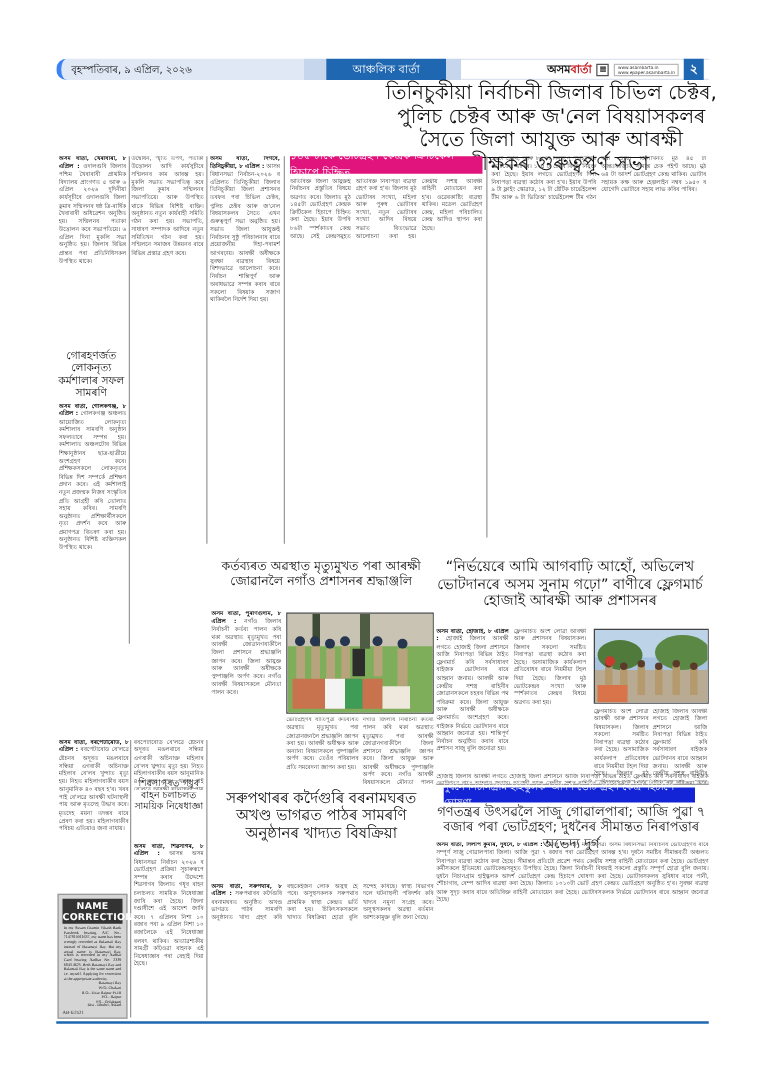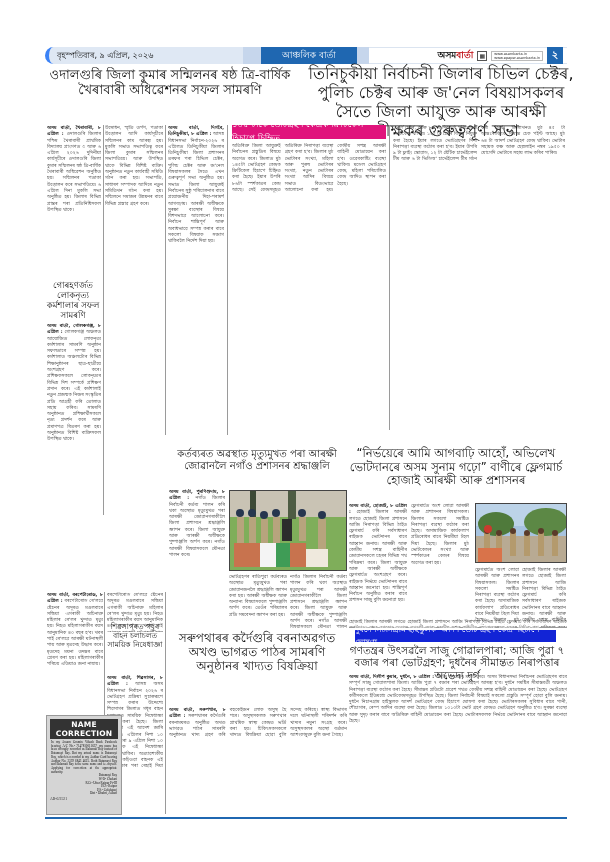--- a/index.html
+++ b/index.html
@@ -60,21 +60,20 @@
       <span class="logo"><span>অসম</span><span class="red">বাৰ্তা</span></span>
       <span class="logo-icon">▦</span>
       <span class="logo-web">
           <div>www.asambarta.in</div>
           <div>www.epaper.asambarta.in</div>
         </span>
       <span class="page-num">২</span>
     </div>
   </div>
 
-  <div class="abs headline h-big" style="left:0; top:20px; width:250px; font-size:13px;">ওদালগুৰি জিলা কুমাৰ সন্মিলনৰ ষষ্ঠ ত্ৰি-বাৰ্ষিক খৈৰাবাৰী অধিৱেশনৰ সফল সামৰণি</div>
 
   <div class="abs col-text" style="left:2px; top:78px; width:54px; height:150px;">
     <b>অসম বাৰ্তা, খৈৰাবাৰী, ৮ এপ্ৰিল :</b> <span>ওদালগুৰি জিলাৰ পশ্চিম খৈৰাবাৰী প্ৰাথমিক বিদ্যালয় প্ৰাংগণত ৫ আৰু ৬ এপ্ৰিল ২০২৬ দুদিনীয়া কাৰ্যসূচীৰে ওদালগুৰি জিলা কুমাৰ সন্মিলনৰ ষষ্ঠ ত্ৰি-বাৰ্ষিক খৈৰাবাৰী অধিৱেশন অনুষ্ঠিত হয়। সন্মিলনৰ পতাকা উত্তোলন কৰে সভাপতিয়ে। ৬ এপ্ৰিল দিনা মুকলি সভা অনুষ্ঠিত হয়। জিলাৰ বিভিন্ন প্ৰান্তৰ পৰা প্ৰতিনিধিসকল উপস্থিত থাকে।</span>
   </div>
 
   <div class="abs col-text" style="left:60px; top:78px; width:58px; height:230px;">উদ্বোধন, স্মৃতি তৰ্পণ, পতাকা উত্তোলন আদি কাৰ্যসূচীৰে সন্মিলনৰ কাম আৰম্ভ হয়। মুকলি সভাত সভাপতিত্ব কৰে জিলা কুমাৰ সন্মিলনৰ সভাপতিয়ে। আৰু উপস্থিত থাকে বিভিন্ন বিশিষ্ট ব্যক্তি। অনুষ্ঠানত নতুন কাৰ্যবাহী সমিতি গঠন কৰা হয়। সভাপতি, সাধাৰণ সম্পাদক আদিৰে নতুন সমিতিখন গঠন কৰা হয়। সন্মিলনে সমাজৰ উন্নয়নৰ বাবে বিভিন্ন প্ৰস্তাৱ গ্ৰহণ কৰে।</div>
 
   <div class="abs headline h-sm" style="left:0; top:233px; width:56px; font-size:8.5px;">গোৰহণৰ্জত লোকনৃত্য কৰ্মশালাৰ সফল সামৰণি</div>
   <div class="abs col-text" style="left:2px; top:276px; width:54px; height:190px;">
     <b>অসম বাৰ্তা, গোলকগঞ্জ, ৮ এপ্ৰিল :</b> <span>গোলকগঞ্জ অঞ্চলত আয়োজিত লোকনৃত্য কৰ্মশালাৰ সামৰণি অনুষ্ঠান সফলতাৰে সম্পন্ন হয়। কৰ্মশালাত অঞ্চলটোৰ বিভিন্ন শিক্ষানুষ্ঠানৰ ছাত্ৰ-ছাত্ৰীয়ে অংশগ্ৰহণ কৰে। প্ৰশিক্ষকসকলে লোকনৃত্যৰ বিভিন্ন দিশ সম্পৰ্কে প্ৰশিক্ষণ প্ৰদান কৰে। এই কৰ্মশালাই নতুন প্ৰজন্মক নিজৰ সংস্কৃতিৰ প্ৰতি আগ্ৰহী কৰি তোলাত সহায় কৰিব। সামৰণি অনুষ্ঠানত প্ৰশিক্ষাৰ্থীসকলে নৃত্য প্ৰদৰ্শন কৰে আৰু প্ৰমাণপত্ৰ বিতৰণ কৰা হয়। অনুষ্ঠানত বিশিষ্ট ব্যক্তিসকল উপস্থিত থাকে।</span>
@@ -136,35 +135,35 @@
   </div>
   <div class="abs col-text" style="left:62px; top:545px; width:56px; height:40px;">বৰপেটাৰোড ৰে'লৱে ষ্টেচনৰ অদূৰত মঙলবাৰে সন্ধিয়া এগৰাকী অচিনাক্ত মহিলাৰ ৰে'লৰ খুন্দাত মৃত্যু হয়। নিহত মহিলাগৰাকীৰ বয়স আনুমানিক ৪০ বছৰ হ'ব। খবৰ পাই ৰে'লৱে আৰক্ষী ঘটনাস্থলী পায় আৰু মৃতদেহ উদ্ধাৰ কৰে। মৃতদেহ ময়না তদন্তৰ বাবে প্ৰেৰণ কৰা হয়। মহিলাগৰাকীৰ পৰিচয় এতিয়াও জনা নাযায়।</div>
 
   <div class="abs headline h-sm" style="left:60px; top:576px; width:60px; font-size:7.5px;">শিৱসাগৰত গধূৰ বাহন চলাচলত সাময়িক নিষেধাজ্ঞা</div>
   <div class="abs col-text" style="left:62px; top:628px; width:56px; height:140px;">
     <b>অসম বাৰ্তা, শিৱসাগৰ, ৮ এপ্ৰিল :</b> <span>আসন্ন অসম বিধানসভা নিৰ্বাচন ২০২৬ ৰ ভোটগ্ৰহণ প্ৰক্ৰিয়া সুচাৰুৰূপে সম্পন্ন কৰাৰ উদ্দেশ্যে শিৱসাগৰ জিলাত গধূৰ বাহন চলাচলত সাময়িক নিষেধাজ্ঞা জাৰি কৰা হৈছে। জিলা দণ্ডাধীশে এই আদেশ জাৰি কৰে। ৭ এপ্ৰিলৰ নিশা ১০ বজাৰ পৰা ৯ এপ্ৰিল নিশা ১০ বজালৈকে এই নিষেধাজ্ঞা বলবৎ থাকিব। অত্যাৱশ্যকীয় সামগ্ৰী কঢ়িওৱা বাহনক এই নিষেধাজ্ঞাৰ পৰা ৰেহাই দিয়া হৈছে।</span>
   </div>
   <div class="vrule" style="left:59px; top:545px; height:222px;"></div>
   <div class="vrule" style="left:120px; top:545px; height:222px;"></div>
 
-  <div class="notice" style="left:1px; top:668px; width:76px; height:100px;">
+  <div class="notice" style="left:1px; top:668px; width:56px; height:100px;">
     <div class="notice-title">NAME CORRECTION</div>
     <div class="notice-body" style="font-size:3.2px; line-height:3.7px;">In my Assam Gramin Vikash Bank Passbook bearing, A/C No.- 7147810011637, my name has been wrongly recorded as Balamaii Ray instead of Batamayi Ray. But my actual name is Batamayi Ray, which is recorded in my Aadhar Card bearing Aadhar No. 2339 6843 4625. Both Batamayi Ray and Balamaii Ray is the same name and i.e. myself. Applying for correction at the appropriate authority.</div>
     <div class="notice-sign" style="font-size:3.2px; line-height:3.6px;">
       <div>Batamayi Ray</div>
       <div>W/O- Chakari</div>
       <div>R.O.- Uttar Raipur Pt-III</div>
       <div>P.O.- Raipur</div>
       <div>P.S.- Golakganj</div>
       <div>Dist - Dhubri, Assam</div>
     </div>
     <div class="notice-code">AB-6/2521</div>
   </div>
 
-  <div class="abs headline h-big" style="left:122px; top:584px; width:180px; font-size:12px;">সৰুপথাৰৰ কৰ্দৈগুৰি বৰনাঅৱগত অখণ্ড ভাগৱত পাঠৰ সামৰণি অনুষ্ঠানৰ খাদ্যত বিষক্ৰিয়া</div>
+  <div class="abs headline h-big" style="left:122px; top:584px; width:180px; font-size:12px;">সৰুপথাৰৰ কৰ্দৈগুৰি বৰনামঘৰত অখণ্ড ভাগৱত পাঠৰ সামৰণি অনুষ্ঠানৰ খাদ্যত বিষক্ৰিয়া</div>
   <div class="abs col-text" style="left:124px; top:660px; width:178px; height:108px; column-count:3; column-gap:4px;">
     <b>অসম বাৰ্তা, সৰুপথাৰ, ৮ এপ্ৰিল :</b> <span>সৰুপথাৰৰ কৰ্দৈগুৰি বৰনামঘৰত অনুষ্ঠিত অখণ্ড ভাগৱত পাঠৰ সামৰণি অনুষ্ঠানত খাদ্য গ্ৰহণ কৰি বহুকেইজন লোক অসুস্থ হৈ পৰে। অসুস্থসকলক সৰুপথাৰ প্ৰাথমিক স্বাস্থ্য কেন্দ্ৰত ভৰ্তি কৰা হয়। চিকিৎসকসকলে খাদ্যত বিষক্ৰিয়া হোৱা বুলি সন্দেহ কৰিছে। স্বাস্থ্য বিভাগৰ দলে ঘটনাস্থলী পৰিদৰ্শন কৰি খাদ্যৰ নমুনা সংগ্ৰহ কৰে। অসুস্থসকলৰ অৱস্থা বৰ্তমান আশংকামুক্ত বুলি জনা গৈছে।</span>
   </div>
 
   <div class="abs headline h-big" style="left:300px; top:400px; width:222px; font-size:11.5px;">“নিৰ্ভয়েৰে আমি আগবাঢ়ি আহোঁ, অভিলেখ ভোটদানৰে অসম সুনাম গঢ়ো” বাণীৰে ফ্লেগমাৰ্চ হোজাই আৰক্ষী আৰু প্ৰশাসনৰ</div>
   <div class="abs col-text" style="left:304px; top:456px; width:58px; height:110px;">
     <b>অসম বাৰ্তা, হোজাই, ৮ এপ্ৰিল :</b> <span>হোজাই জিলাৰ আৰক্ষী লগতে হোজাই জিলা প্ৰশাসনে আজি নিৰাপত্তা বিভিন্ন ঠাইত ফ্লেগমাৰ্চ কৰি সৰ্বসাধাৰণ ৰাইজক ভোটদানৰ বাবে আহ্বান জনায়। আৰক্ষী আৰু কেন্দ্ৰীয় সশস্ত্ৰ বাহিনীৰ জোৱানসকলে চহৰৰ বিভিন্ন পথ পৰিক্ৰমা কৰে। জিলা আযুক্ত আৰু আৰক্ষী অধীক্ষকে ফ্লেগমাৰ্চত অংশগ্ৰহণ কৰে। ৰাইজক নিৰ্ভয়ে ভোটদানৰ বাবে আহ্বান জনোৱা হয়। শান্তিপূৰ্ণ নিৰ্বাচন অনুষ্ঠিত কৰাৰ বাবে প্ৰশাসন সাজু বুলি জনোৱা হয়।</span>
   </div>
   <div class="abs col-text" style="left:366px; top:456px; width:58px; height:110px;">ফ্লেগমাৰ্চত অংশ লোৱা আৰক্ষী আৰু প্ৰশাসনৰ বিষয়াসকল। জিলাৰ সকলো সমষ্টিত নিৰাপত্তা ব্যৱস্থা কঠোৰ কৰা হৈছে। অসামাজিক কাৰ্যকলাপ প্ৰতিৰোধৰ বাবে নিয়মীয়া টহল দিয়া হৈছে। জিলাৰ মুঠ ভোটকেন্দ্ৰৰ সংখ্যা আৰু স্পৰ্শকাতৰ কেন্দ্ৰৰ বিষয়ে অৱগত কৰা হয়।</div>
 

